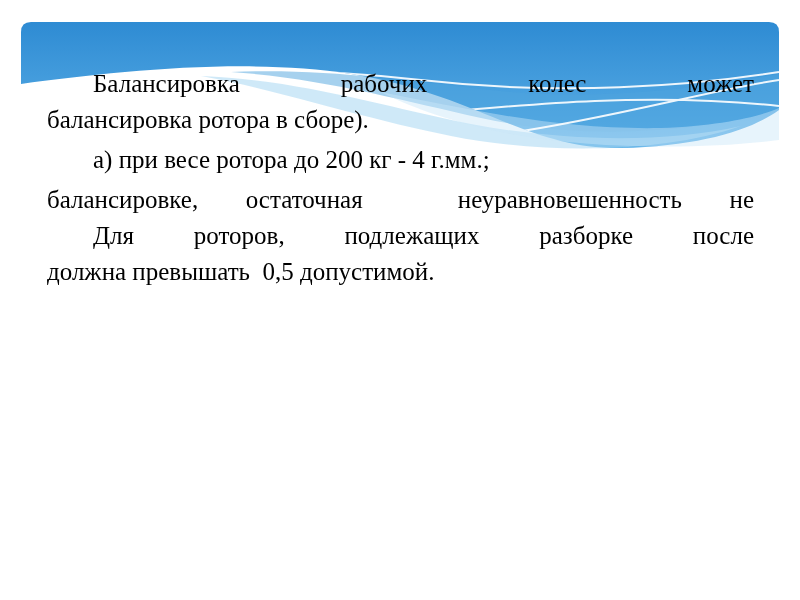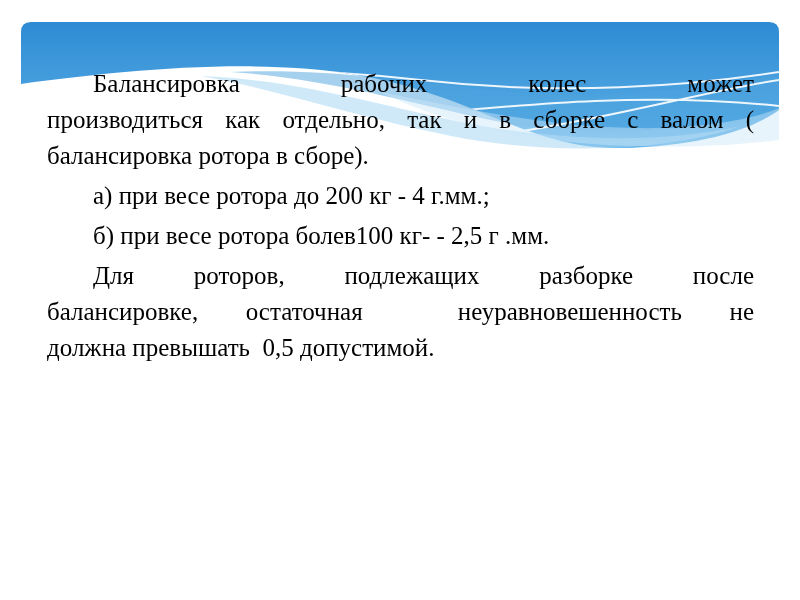--- a/index.html
+++ b/index.html
@@ -73,29 +73,25 @@
         <path d="M0,66 C140,46 260,42 400,58 C540,74 670,64 758,50"></path>
         <path d="M120,100 C300,122 520,58 758,84"></path>
         <path d="M300,120 C480,132 640,76 758,58"></path>
       </g>
     </g>
   </svg>
 
   <div class="textblock">
     <div class="para">
       <div class="ln j ind">Балансировка рабочих колес может</div>
-      <div class="ln j">производиться как отдельно, так и в сборке с валом (</div>
       <div class="ln">балансировка ротора в сборе).</div>
     </div>
     <div class="para">
       <div class="ln ind">а) при весе ротора до 200 кг - 4 г.мм.;</div>
     </div>
     <div class="para">
-      <div class="ln ind">б) при весе ротора болев100 кг- - 2,5 г .мм.</div>
-    </div>
-    <div class="para">
+      <div class="ln j">балансировке, остаточная&nbsp; неуравновешенность не</div>
       <div class="ln j ind">Для роторов, подлежащих разборке после</div>
-      <div class="ln j">балансировке, остаточная&nbsp; неуравновешенность не</div>
       <div class="ln">должна превышать&nbsp; 0,5 допустимой.</div>
     </div>
   </div>
 
 </div>
 
 </body></html>

